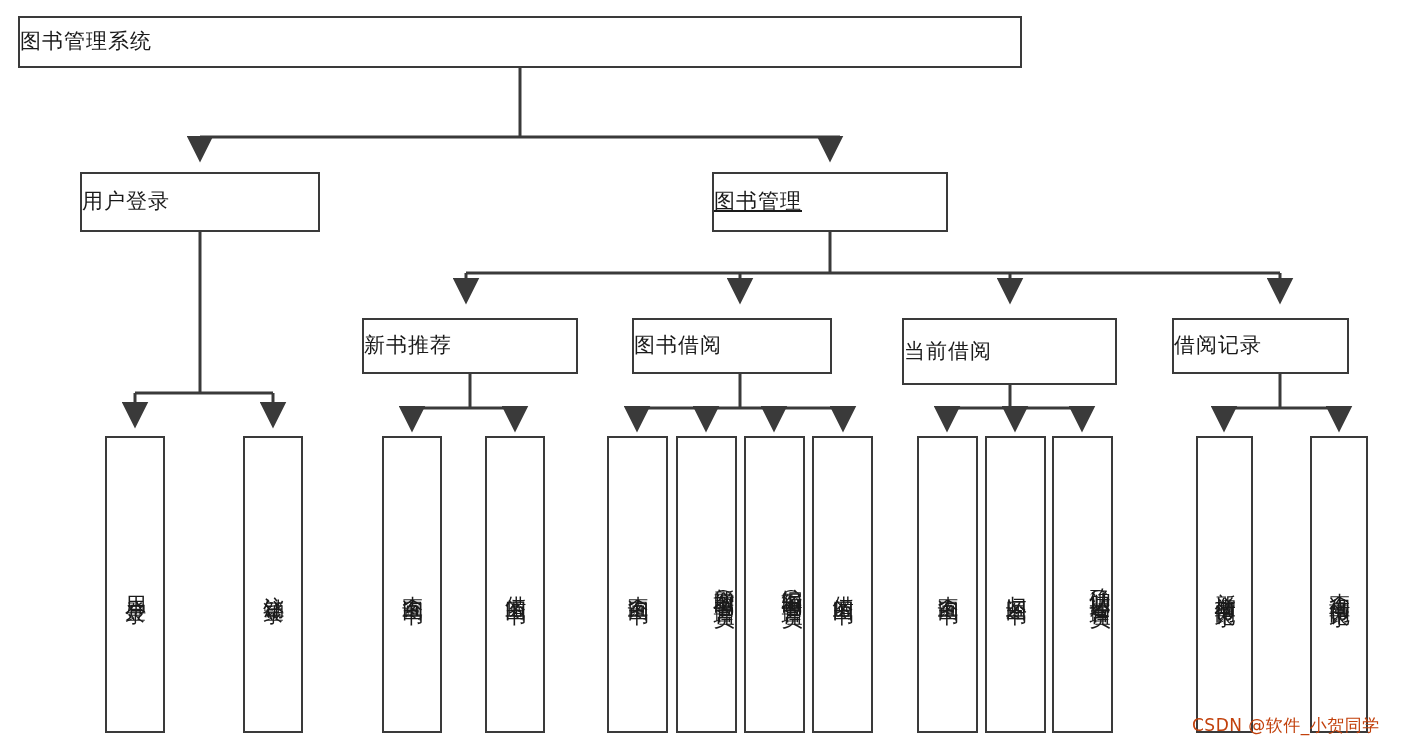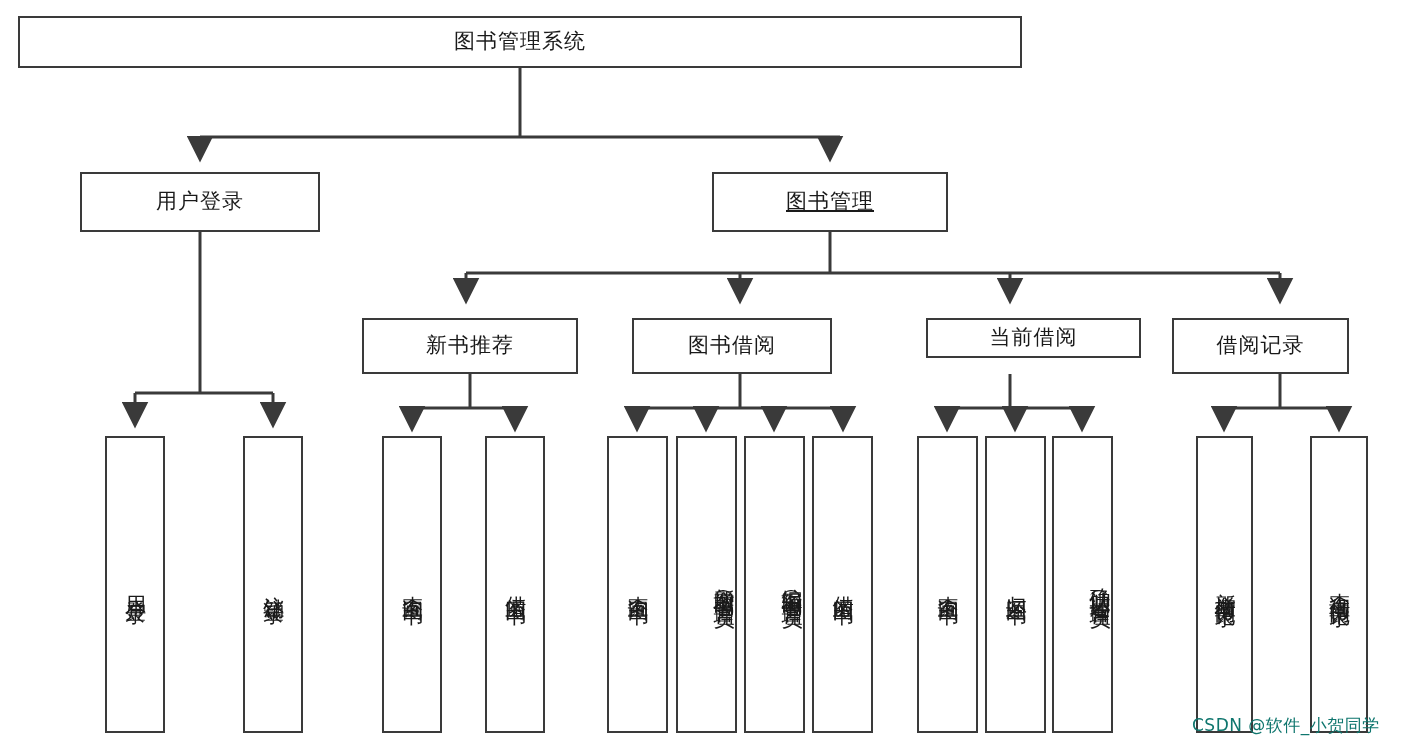--- a/index.html
+++ b/index.html
@@ -25,21 +25,21 @@
     height: 747px;
     pointer-events: none;
   }
   .node {
     position: absolute;
     box-sizing: border-box;
     border: 2px solid #3a3a3a;
     background: #ffffff;
     display: flex;
     align-items: center;
-    justify-content: center;
+    justify-content: flex-start;
     color: #1a1a1a;
   }
   .node.h {
     font-size: 21px;
     letter-spacing: 1px;
   }
   .node.v {
     writing-mode: vertical-rl;
     text-orientation: upright;
     font-size: 21px;
@@ -58,21 +58,21 @@
     white-space: nowrap;
   }
   .node.h .node-label {
     font-size: 21px;
   }
   #watermark {
     position: absolute;
     left: 1192px;
     top: 714px;
     font-size: 17px;
-    color: #0f766e;
+    color: #c2410c;
     white-space: nowrap;
     letter-spacing: 0.5px;
   }
 </style>
 </head>
 <body>
 
 <div id="canvas">
 
   <svg class="wires" viewBox="0 0 1405 747">
@@ -138,21 +138,21 @@
   </div>
 
   <div class="node h" style="left:362px; top:318px; width:216px; height:56px;font-family:Liberation Serif, serif;">
     <span class="node-label">新书推荐</span>
   </div>
 
   <div class="node h" style="left:632px; top:318px; width:200px; height:56px;">
     <span class="node-label">图书借阅</span>
   </div>
 
-  <div class="node h" style="left:926px; top:318px; width:215px; height:40px;">
+  <div class="node h" style="left:902px; top:318px; width:215px; height:67px;">
     <span class="node-label">当前借阅</span>
   </div>
 
   <div class="node h" style="left:1172px; top:318px; width:177px; height:56px;">
     <span class="node-label">借阅记录</span>
   </div>
 
   <div class="node v mid" style="left:105px; top:436px; width:60px; height:297px;">
     <span class="node-label">用户登录</span>
   </div>

